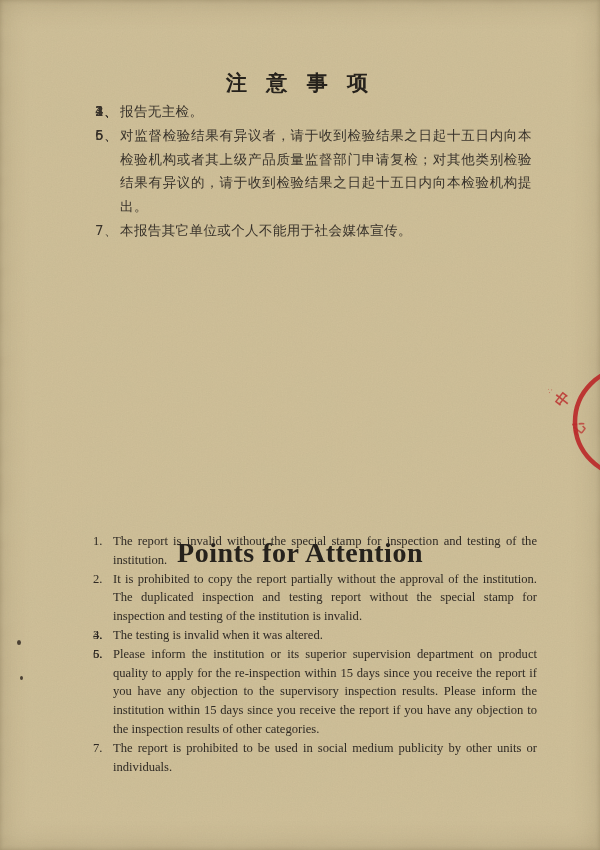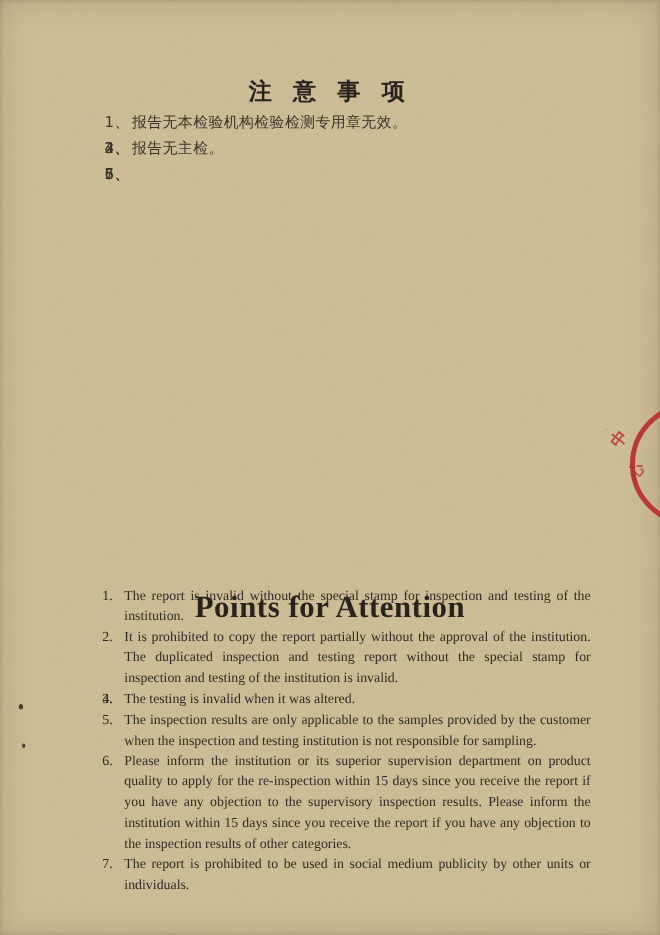--- a/index.html
+++ b/index.html
@@ -116,21 +116,20 @@
   </div>
 
   <div class="content">
 
     <div class="cn-title">注 意 事 项</div>
 
     <ol class="cn-list">
 
         <li>
           <span class="num">1、</span>
-          <span class="txt">报告无本检验机构检验检测专用章无效。</span>
         </li>
 
         <li>
           <span class="num">2、</span>
         </li>
 
         <li>
           <span class="num">3、</span>
         </li>
 
@@ -138,24 +137,26 @@
           <span class="num">4、</span>
           <span class="txt">报告无主检。</span>
         </li>
 
         <li>
           <span class="num">5、</span>
         </li>
 
         <li>
           <span class="num">6、</span>
+          <span class="txt">对监督检验结果有异议者，请于收到检验结果之日起十五日内向本检验机构或者其上级产品质量监督部门申请复检；对其他类别检验结果有异议的，请于收到检验结果之日起十五日内向本检验机构提出。</span>
         </li>
 
         <li>
           <span class="num">7、</span>
+          <span class="txt">本报告其它单位或个人不能用于社会媒体宣传。</span>
         </li>
       </ol>
 
     <div class="stamp">
       <svg width="52" height="100" viewBox="0 0 52 100" xmlns="http://www.w3.org/2000/svg">
         <circle cx="81" cy="50" r="54" fill="none" stroke="#bb2a2a" stroke-width="4.5" opacity="0.92"></circle>
         <text x="14" y="36" font-size="15" fill="#bb2a2a" opacity="0.8" transform="rotate(-52 14 36)" font-weight="bold">中</text>
         <text x="30" y="64" font-size="14" fill="#bb2a2a" opacity="0.7" transform="rotate(-52 30 64)" font-weight="bold">心</text>
         <text x="2" y="22" font-size="8" fill="#bb2a2a" opacity="0.6" transform="rotate(-52 2 22)">∴</text>
       </svg>
@@ -179,21 +180,20 @@
           <span class="num">3.</span>
         </li>
 
         <li>
           <span class="num">4.</span>
           <span class="txt">The testing is invalid when it was altered.</span>
         </li>
 
         <li>
           <span class="num">5.</span>
-          <span class="txt">The inspection results are only applicable to the samples provided by the customer when the inspection and testing institution is not responsible for sampling.</span>
         </li>
 
         <li>
           <span class="num">6.</span>
           <span class="txt">Please inform the institution or its superior supervision department on product quality to apply for the re-inspection within 15 days since you receive the report if you have any objection to the supervisory inspection results. Please inform the institution within 15 days since you receive the report if you have any objection to the inspection results of other categories.</span>
         </li>
 
         <li>
           <span class="num">7.</span>
           <span class="txt">The report is prohibited to be used in social medium publicity by other units or individuals.</span>

